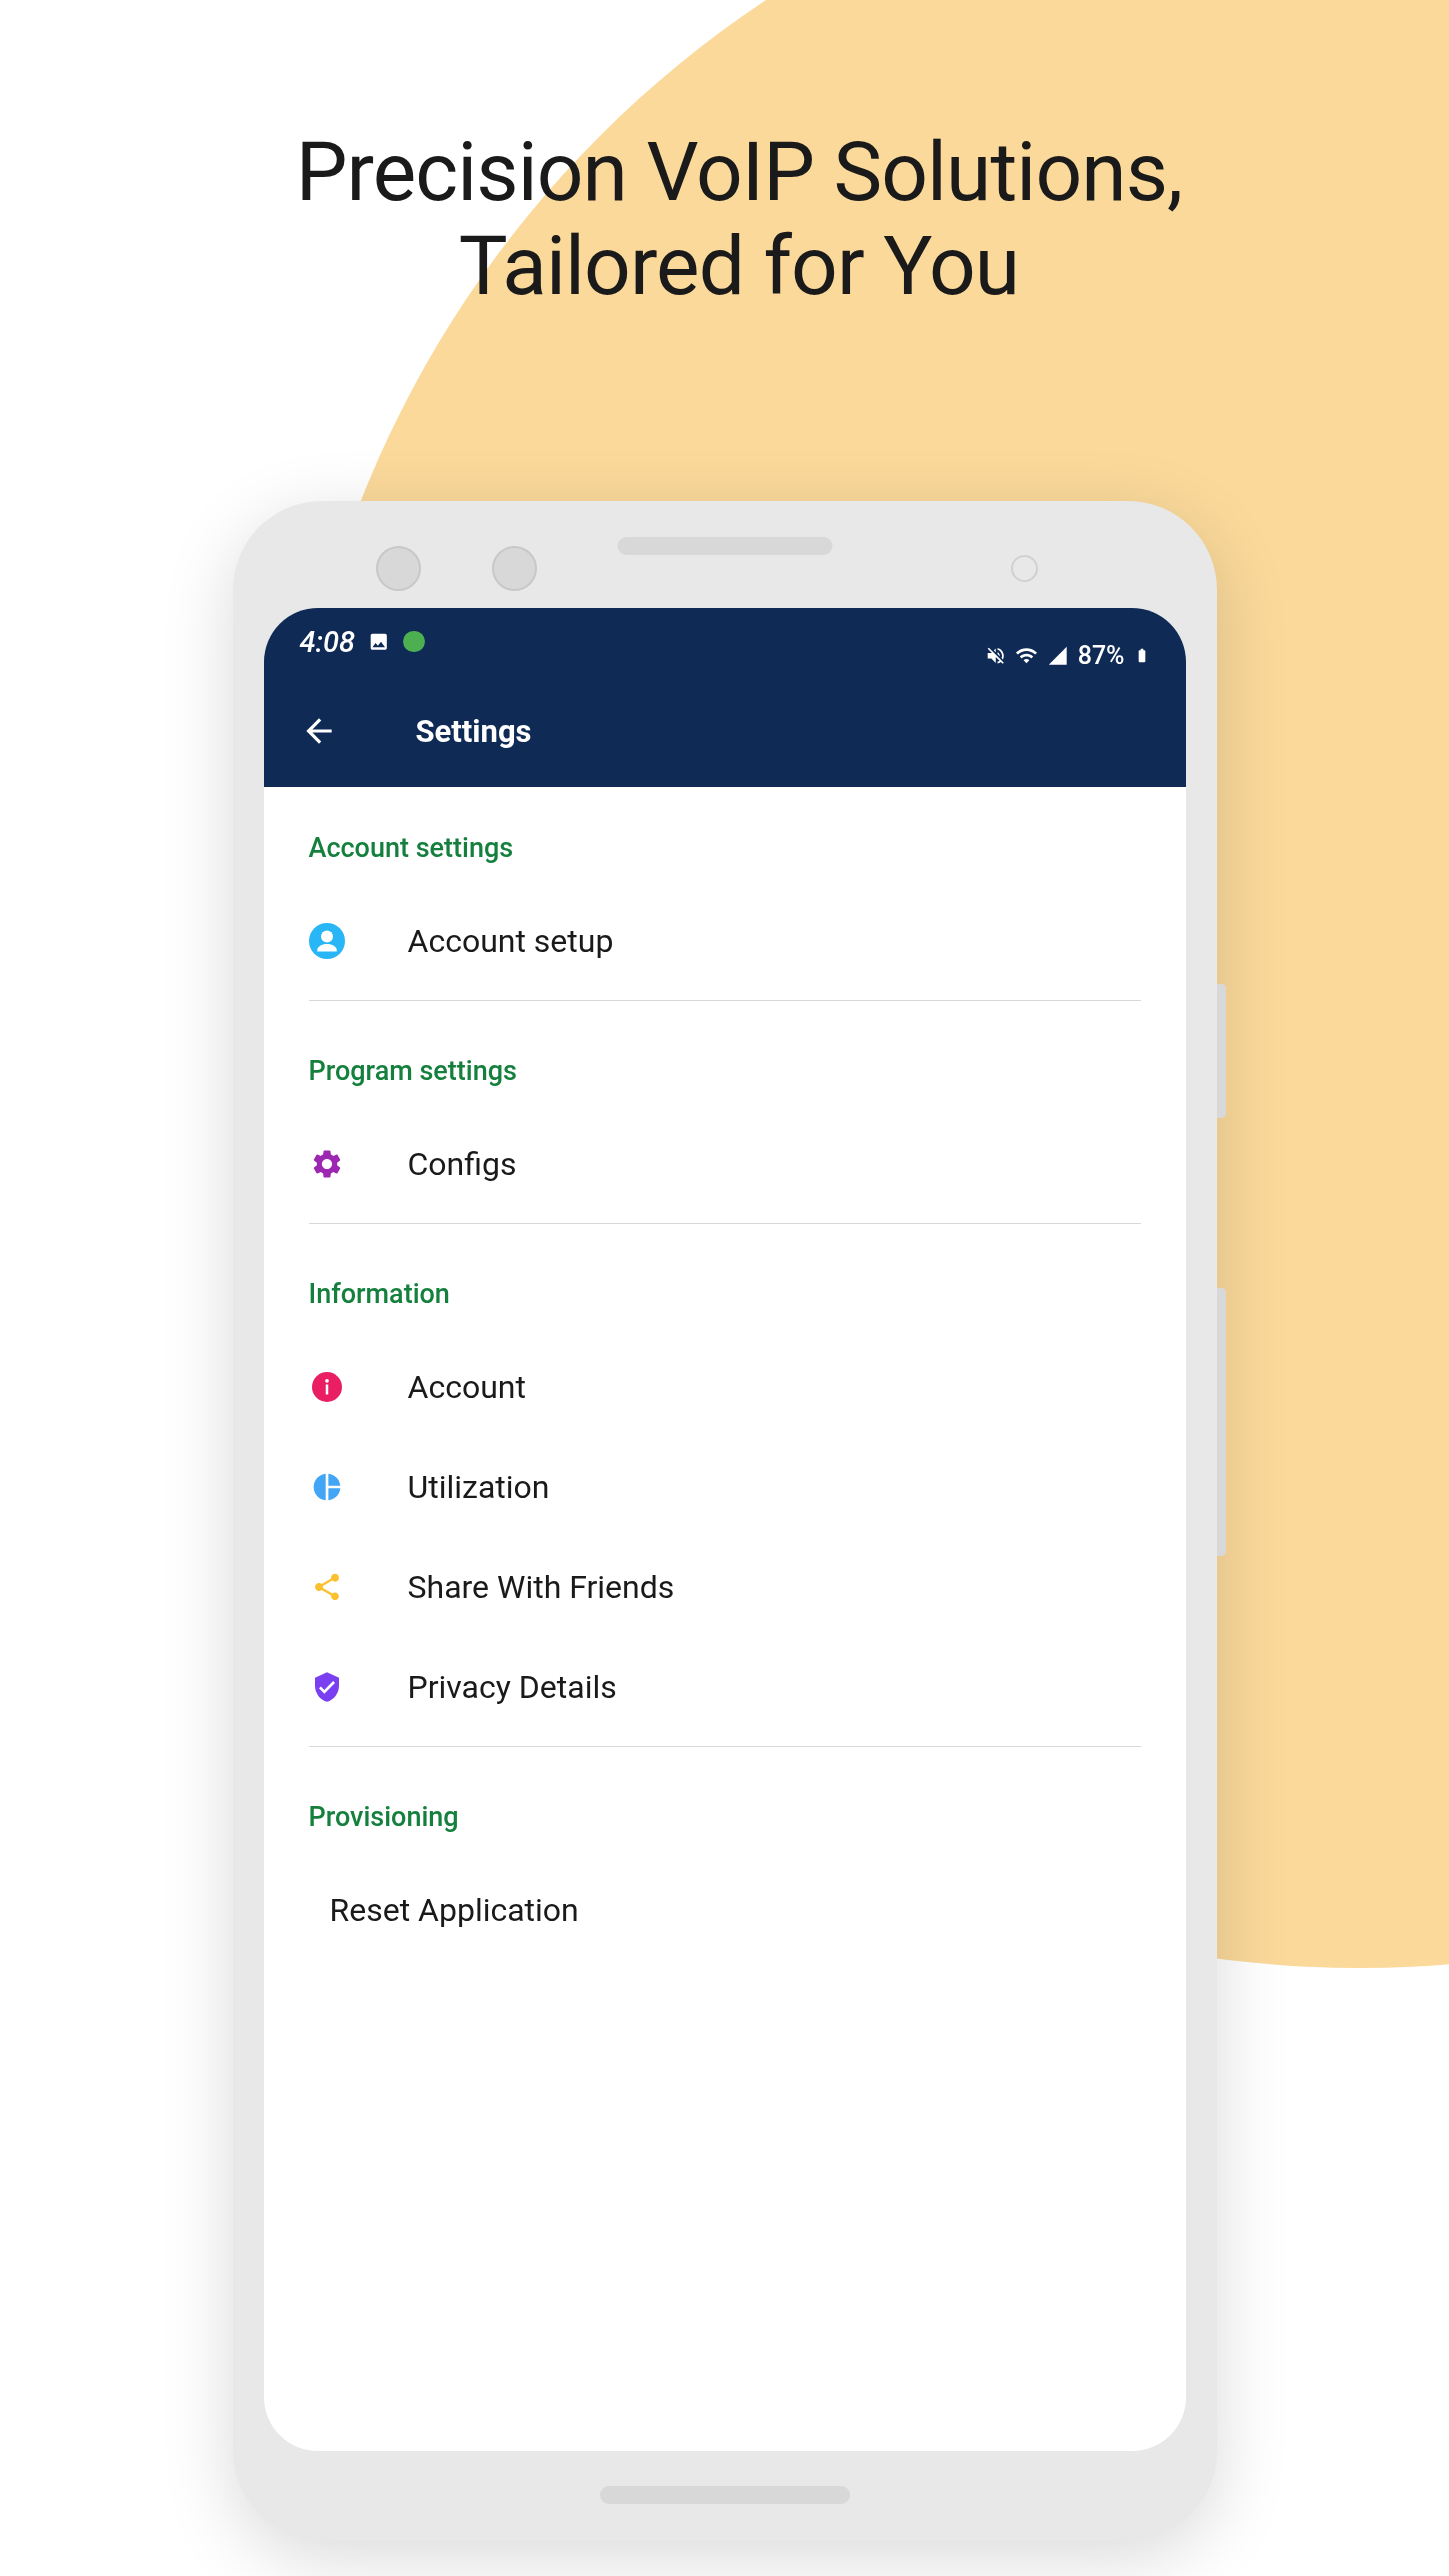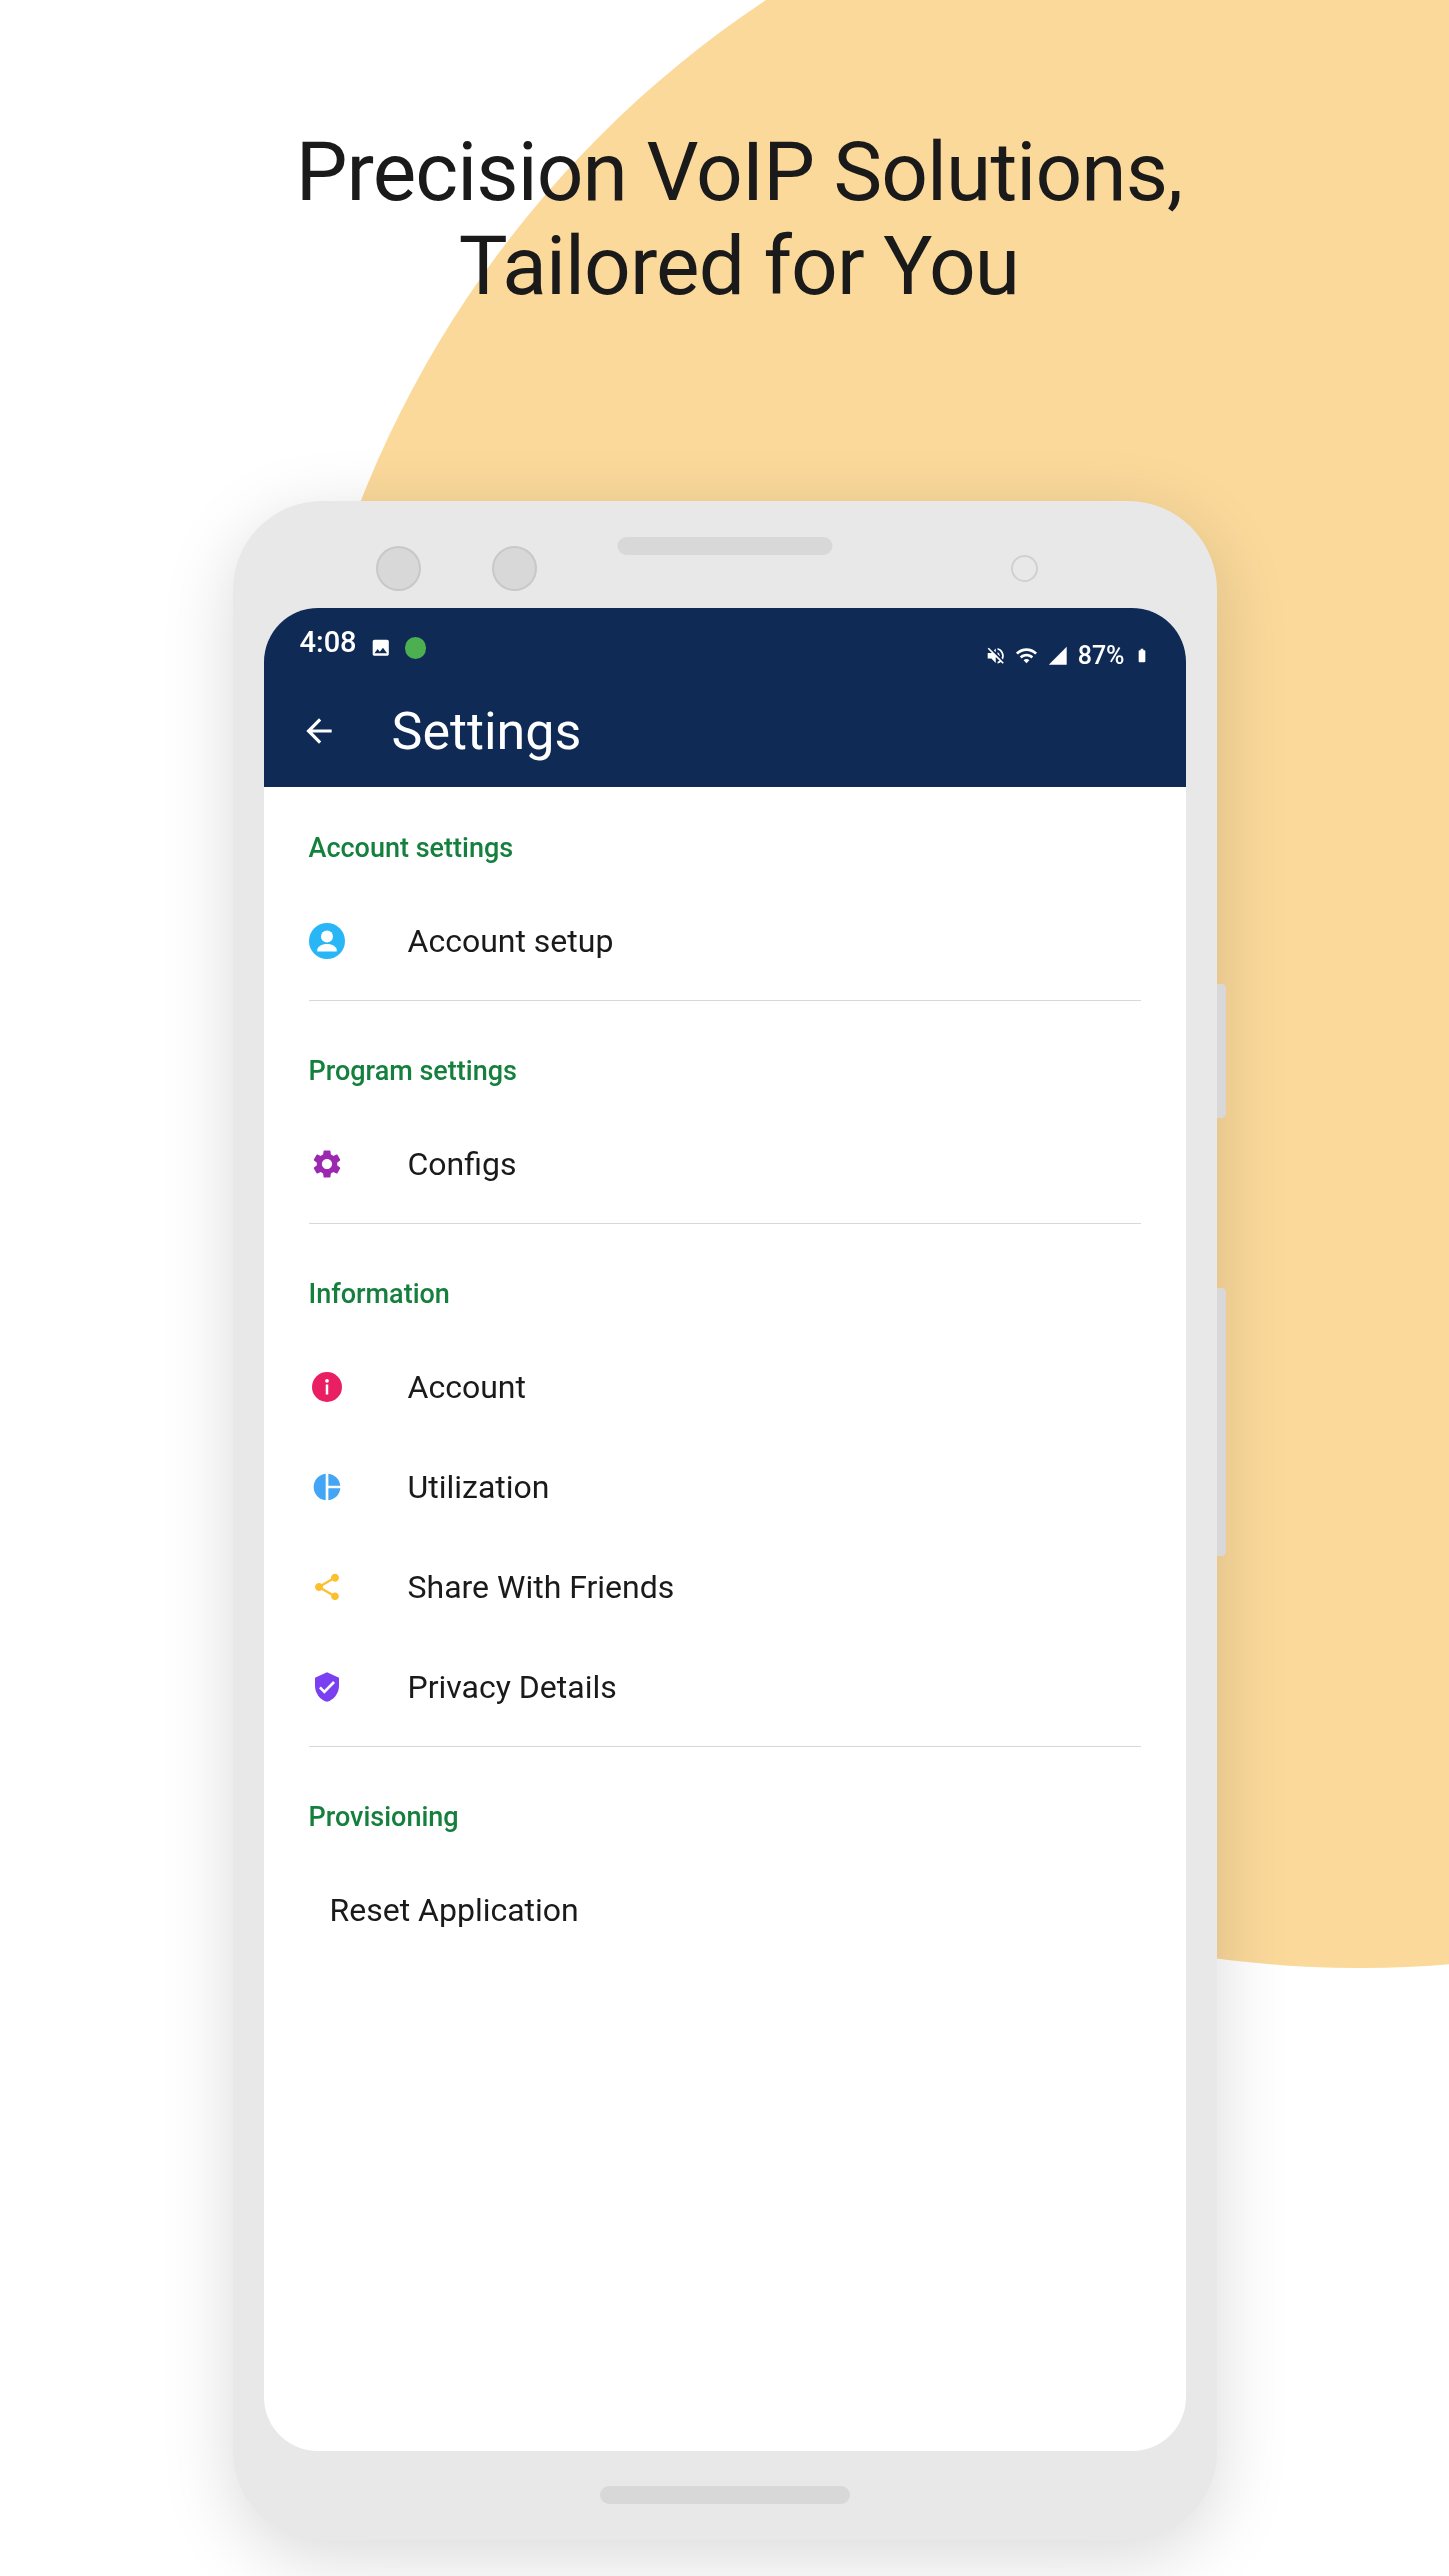--- a/index.html
+++ b/index.html
@@ -140,22 +140,23 @@
       display: flex;
       align-items: center;
       justify-content: space-between;
       padding: 0 36px;
       color: #ffffff;
       font-size: 27px;
       font-weight: 500;
     }
     .status-left {
       display: flex;
-      align-items: flex-end;
+      align-items: center;
       gap: 13.4px;
+      font-style: italic;
     }
     .status-time {
       font-size: 29px;
     }
     .status-dot-green {
       width: 21.5px;
       height: 21.5px;
       background: #4caf50;
       border-radius: 50%;
     }
@@ -174,22 +175,23 @@
     .app-bar {
       background: #0f2b55;
       height: 112px;
       display: flex;
       align-items: center;
       padding: 0 36px;
       color: #ffffff;
       gap: 54px;
     }
     .app-bar-title {
-      font-size: 52px;
-      font-weight: 400;
+      font-size: 31px;
+      font-weight: 700;
+      margin-left: 24px;
     }
     .back-arrow {
       font-size: 43px;
       color: #ffffff;
       cursor: pointer;
     }
     .settings-content {
       padding: 0;
     }
     .section-header {

